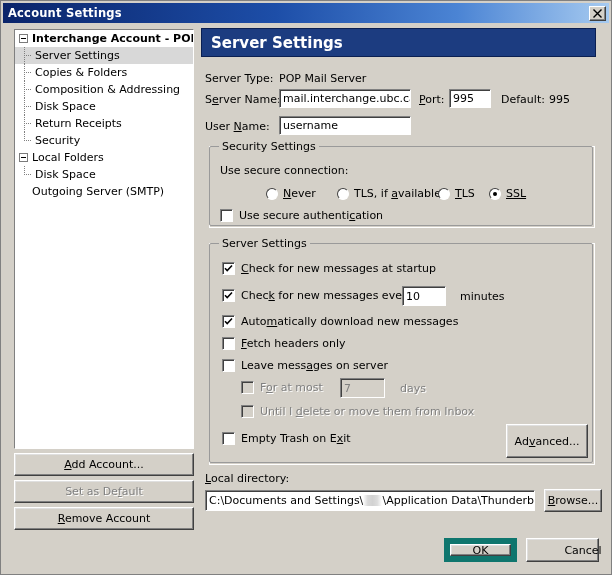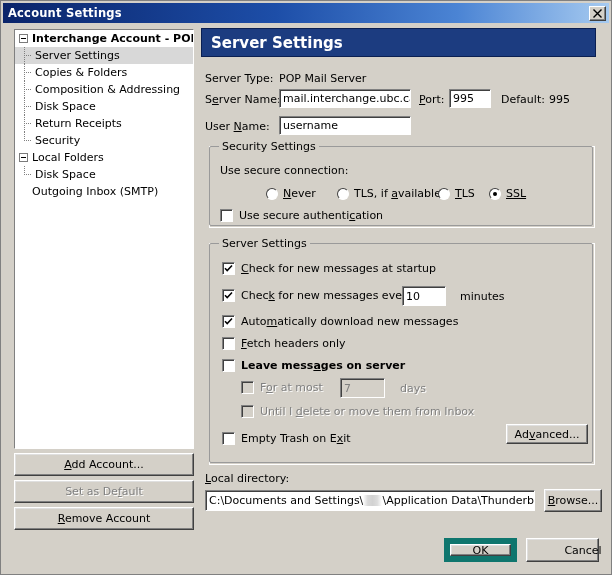--- a/index.html
+++ b/index.html
@@ -325,21 +325,21 @@
       <span>Security</span>
     </div>
     <div class="tree-row root" style="font-weight:normal">
       <span class="expander"></span>
       <span>Local Folders</span>
     </div>
     <div class="tree-row child last-child">
       <span>Disk Space</span>
     </div>
     <div class="tree-row plain">
-      <span>Outgoing Inbox (SMTP)</span>
+      <span>Outgoing Server (SMTP)</span>
     </div>
   </div>
 
   <div class="btn" id="add-account-btn">
     <span><span class="u">A</span><span>dd Account...</span></span>
   </div>
   <div class="btn disabled" id="set-default-btn">
     <span>Set as De<span class="u">f</span>ault</span>
   </div>
   <div class="btn" id="remove-account-btn">
@@ -427,21 +427,21 @@
             </svg>
         </span>
         <span>Auto<span class="u">m</span>atically download new messages</span>
       </div>
 
       <div class="check-row" style="left:12px; top:93px;">
         <span class="cb"></span>
         <span><span class="u">F</span>etch headers only</span>
       </div>
 
-      <div class="check-row" style="left:12px; top:115px;font-weight:bold;">
+      <div class="check-row" style="left:12px; top:115px;">
         <span class="cb"></span>
         <span>Leave mess<span class="u">a</span>ges on server</span>
       </div>
 
       <div class="check-row disabled-text" style="left:31px; top:137px;">
         <span class="cb disabled"></span>
         <span>F<span class="u">o</span>r at most</span>
       </div>
       <div class="txtbox disabled" style="left:130px; top:134px; width:45px; height:20px;">7</div>
       <div class="lbl disabled-text" style="left:190px; top:138px;">days</div>
@@ -449,21 +449,21 @@
       <div class="check-row disabled-text" style="left:31px; top:161px;">
         <span class="cb disabled"></span>
         <span>Until I <span class="u">d</span>elete or move them from Inbox</span>
       </div>
 
       <div class="check-row" style="left:12px; top:188px;">
         <span class="cb"></span>
         <span>Empty Trash on E<span class="u">x</span>it</span>
       </div>
 
-      <div class="btn" style="position:absolute; left:296px; top:180px; width:82px; height:20px;">
+      <div class="btn" style="position:absolute; left:296px; top:180px; width:82px; height:34px;">
         <span>Ad<span class="u">v</span>anced...</span>
       </div>
     </div>
 
     <div class="lbl" style="left:4px; top:444px;"><span class="u">L</span>ocal directory:</div>
     <div class="txtbox" style="left:4px; top:462px; width:330px; height:21px;">
       <span>C:\Documents and Settings\</span>
         <span class="redacted"></span>
         <span>\Application Data\Thunderb</span>
     </div>

